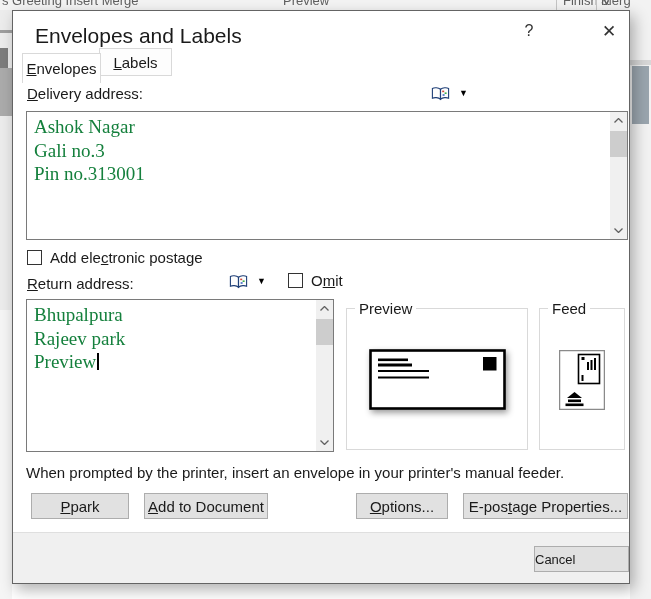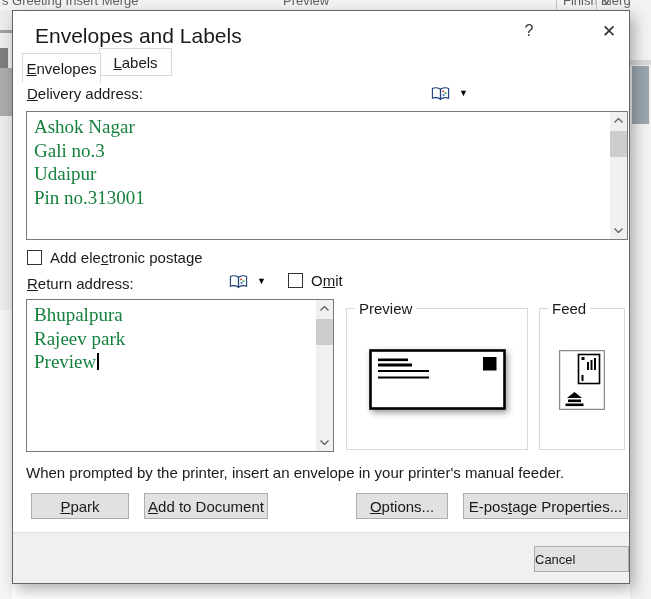--- a/index.html
+++ b/index.html
@@ -150,21 +150,20 @@
       <rect x="13.6" y="6.4" width="2" height="1.6" fill="#3fae49"></rect>
       <rect x="11.6" y="8.2" width="2" height="1.6" fill="#3a66c4"></rect>
     </svg>
     <span class="dd">▼</span>
   </div>
 
   <div class="abs textbox tb-delivery">
     <div class="tbtext">
       <div>Ashok Nagar</div>
       <div>Gali no.3</div>
-      <div>Udaipur</div>
       <div>Pin no.313001</div>
     </div>
     <div class="sbar">
       <div class="sbtn up">
         <svg width="9" height="5" viewBox="0 0 9 5">
             <polyline points="0.5,4.5 4.5,0.5 8.5,4.5" fill="none" stroke="#606060" stroke-width="1.3"></polyline>
           </svg>
       </div>
       <div class="sthumb"></div>
       <div class="sbtn down">

